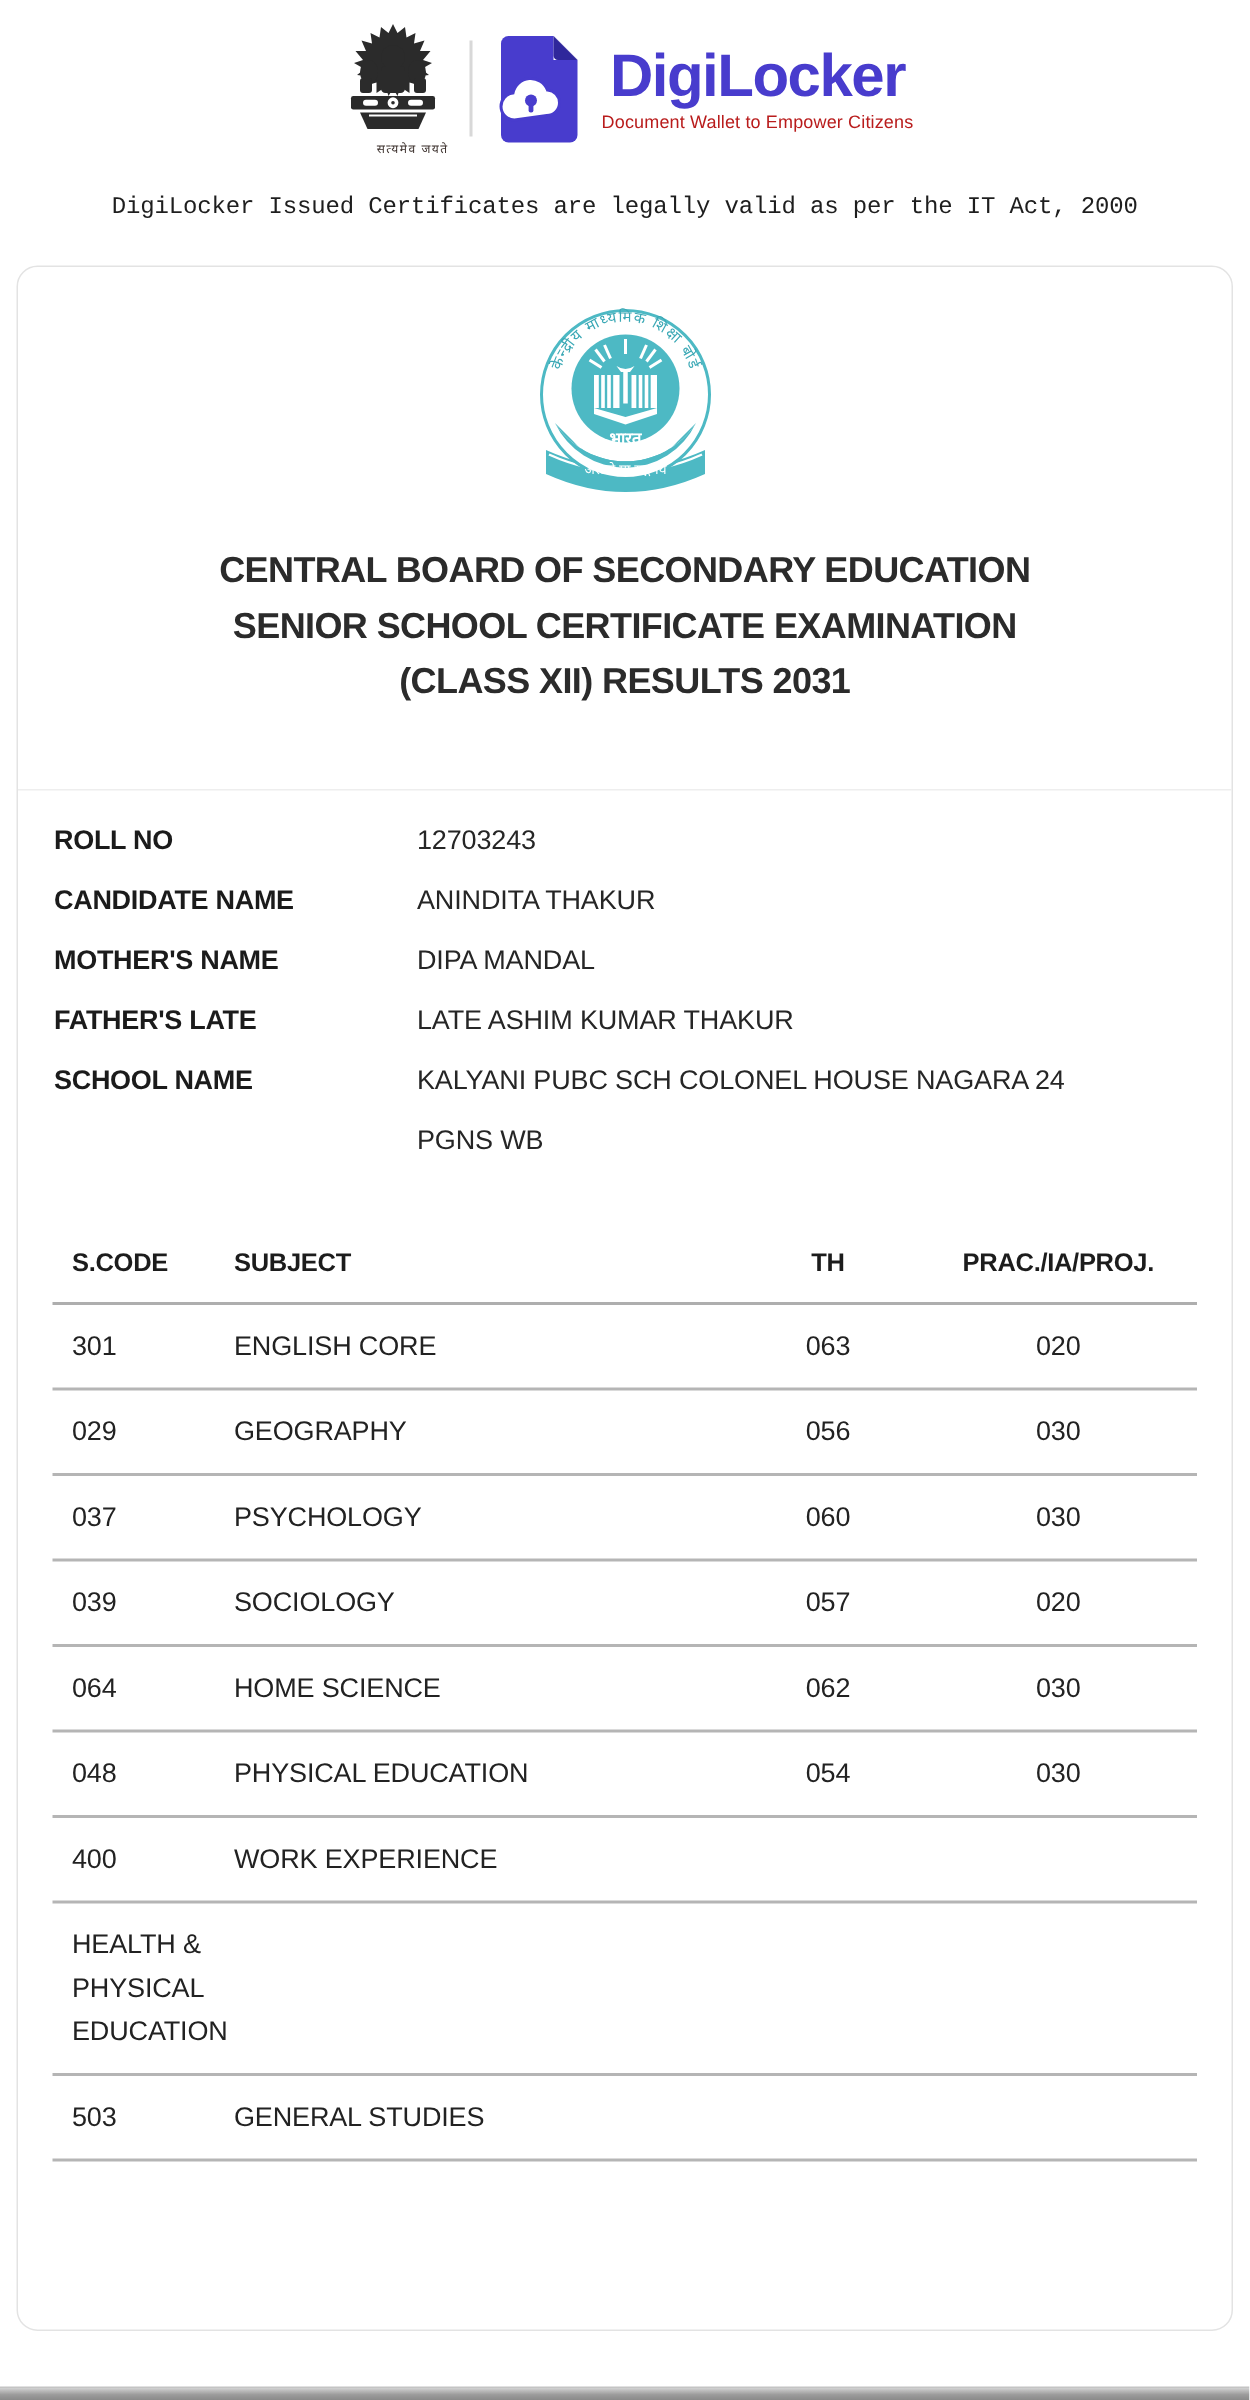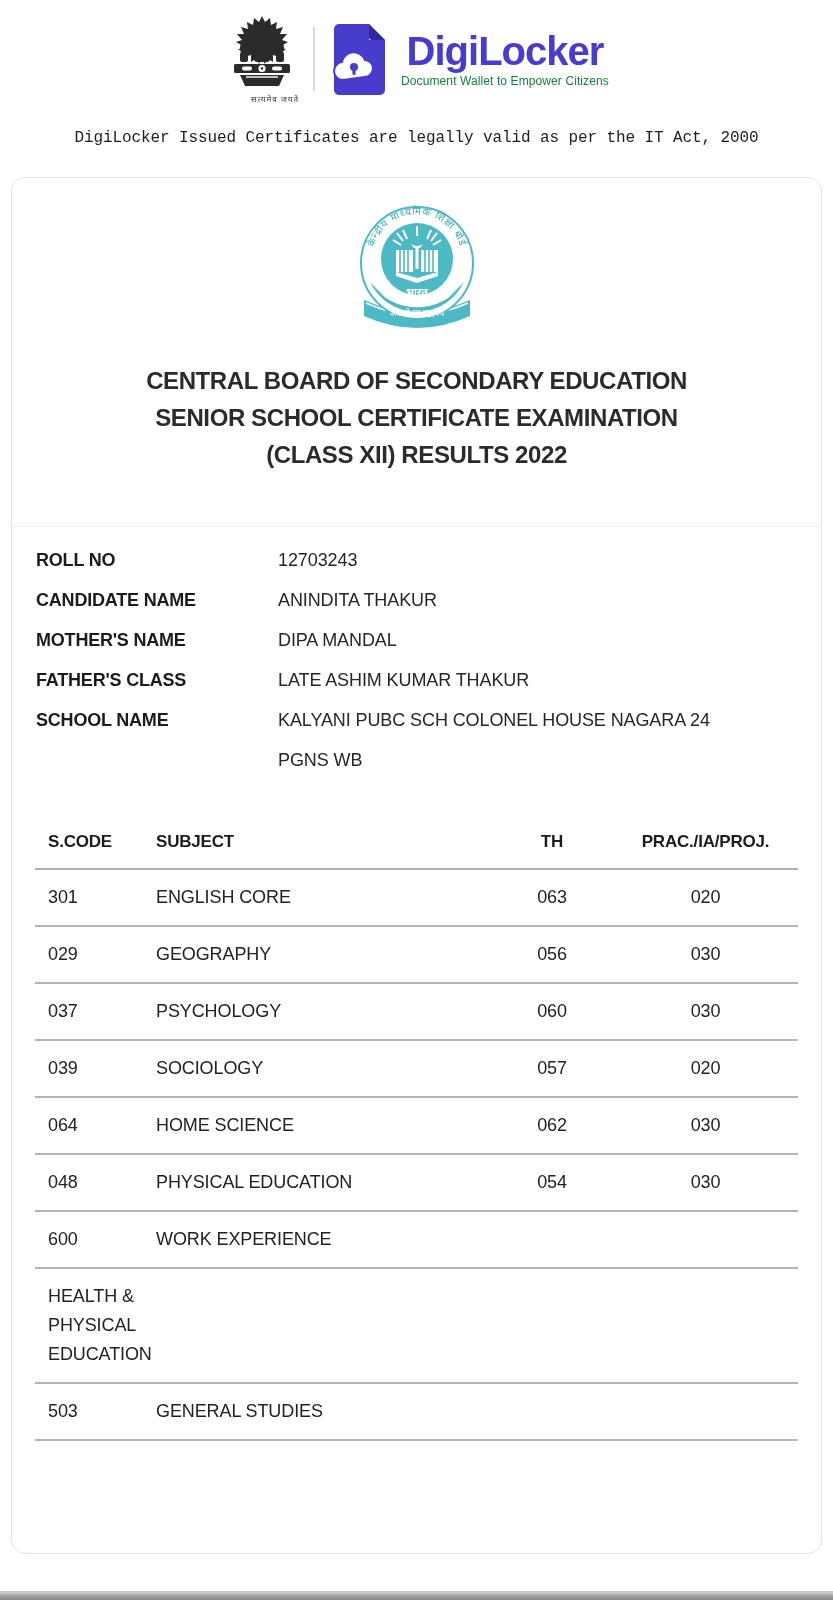--- a/index.html
+++ b/index.html
@@ -26,21 +26,21 @@
     max-width: 74px; overflow: hidden; white-space: nowrap; text-align: center; margin-left: 27px;
   }
   .header-vdiv { width: 2px; height: 64px; background: #d8d8d8; }
   .dl-lockup { display: flex; align-items: center; gap: 8px; text-align: center; }
   .dl-doc-icon svg { display: block; }
   .dl-text { display: flex; flex-direction: column; }
   .dl-brand {
     font-size: 40px; font-weight: bold; letter-spacing: -1px;
     color: #483ccd; line-height: 42px;
   }
-  .dl-tagline { font-size: 12px; color: #15803d; margin-top: 2px; letter-spacing: 0.1px; }
+  .dl-tagline { font-size: 12px; color: #b91c1c; margin-top: 2px; letter-spacing: 0.1px; }
 
   
   .notice {
     margin-top: 25px;
     text-align: center;
     font-size: 16px;
     color: #1e1e1e;
     letter-spacing: -0.1px;
     font-family: Liberation Mono, monospace;
   }
@@ -231,21 +231,21 @@
 
       <text x="61" y="92" font-size="11" fill="#ffffff" text-anchor="middle" font-weight="bold">भारत</text>
 
       <text x="61" y="112" font-size="9" fill="#ffffff" text-anchor="middle">असतो मा सद्गमय</text>
     </svg>
   </div>
 
   <h1 class="cert-title">
     <span>CENTRAL BOARD OF SECONDARY EDUCATION</span>
     <span>SENIOR SCHOOL CERTIFICATE EXAMINATION</span>
-    <span>(CLASS XII) RESULTS 2022</span>
+    <span>(CLASS XII) RESULTS 2031</span>
   </h1>
 
   <hr class="section-divider">
 
   <div class="details">
 
       <div class="detail-row">
         <span class="detail-label">ROLL NO</span>
         <span class="detail-value">12703243</span>
       </div>
@@ -254,21 +254,21 @@
         <span class="detail-label">CANDIDATE NAME</span>
         <span class="detail-value">ANINDITA THAKUR</span>
       </div>
 
       <div class="detail-row">
         <span class="detail-label">MOTHER'S NAME</span>
         <span class="detail-value">DIPA MANDAL</span>
       </div>
 
       <div class="detail-row">
-        <span class="detail-label">FATHER'S CLASS</span>
+        <span class="detail-label">FATHER'S LATE</span>
         <span class="detail-value">LATE ASHIM KUMAR THAKUR</span>
       </div>
 
       <div class="detail-row">
         <span class="detail-label">SCHOOL NAME</span>
         <span class="detail-value">KALYANI PUBC SCH COLONEL HOUSE NAGARA 24 PGNS WB</span>
       </div>
     </div>
 
   <div class="marks-table">
@@ -316,21 +316,21 @@
         </div>
 
         <div class="trow">
           <span class="col-scode">048</span>
           <span class="col-subject"><span class="cell-subject">PHYSICAL EDUCATION</span></span>
           <span class="col-th">054</span>
           <span class="col-prac">030</span>
         </div>
 
         <div class="trow">
-          <span class="col-scode">600</span>
+          <span class="col-scode">400</span>
           <span class="col-subject"><span class="cell-subject">WORK EXPERIENCE</span></span>
           <span class="col-th"></span>
           <span class="col-prac"></span>
         </div>
 
         <div class="trow">
           <span class="col-subject"><span class="cell-subject">HEALTH &amp; PHYSICAL EDUCATION</span></span>
           <span class="col-th"></span>
           <span class="col-prac"></span>
         </div>

